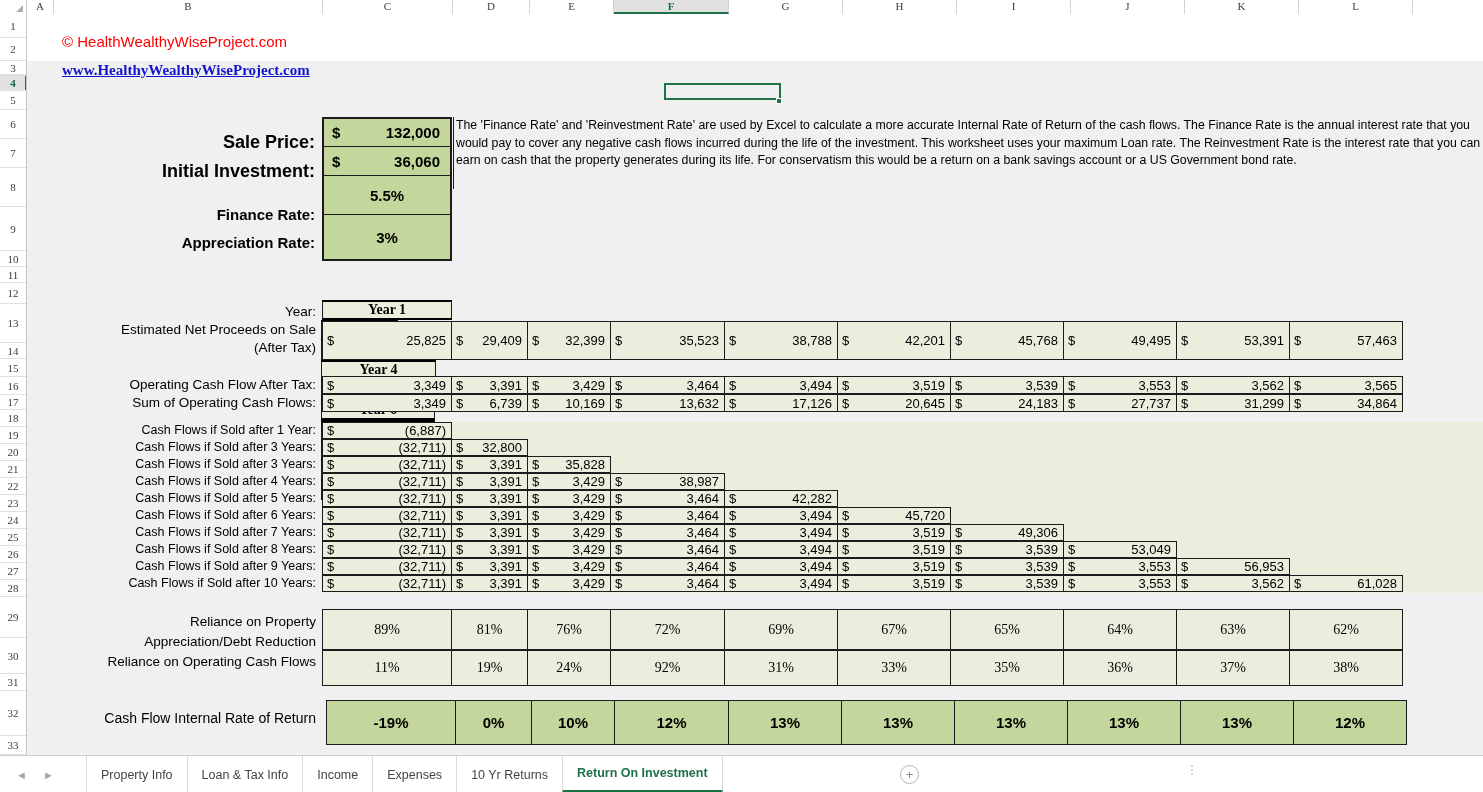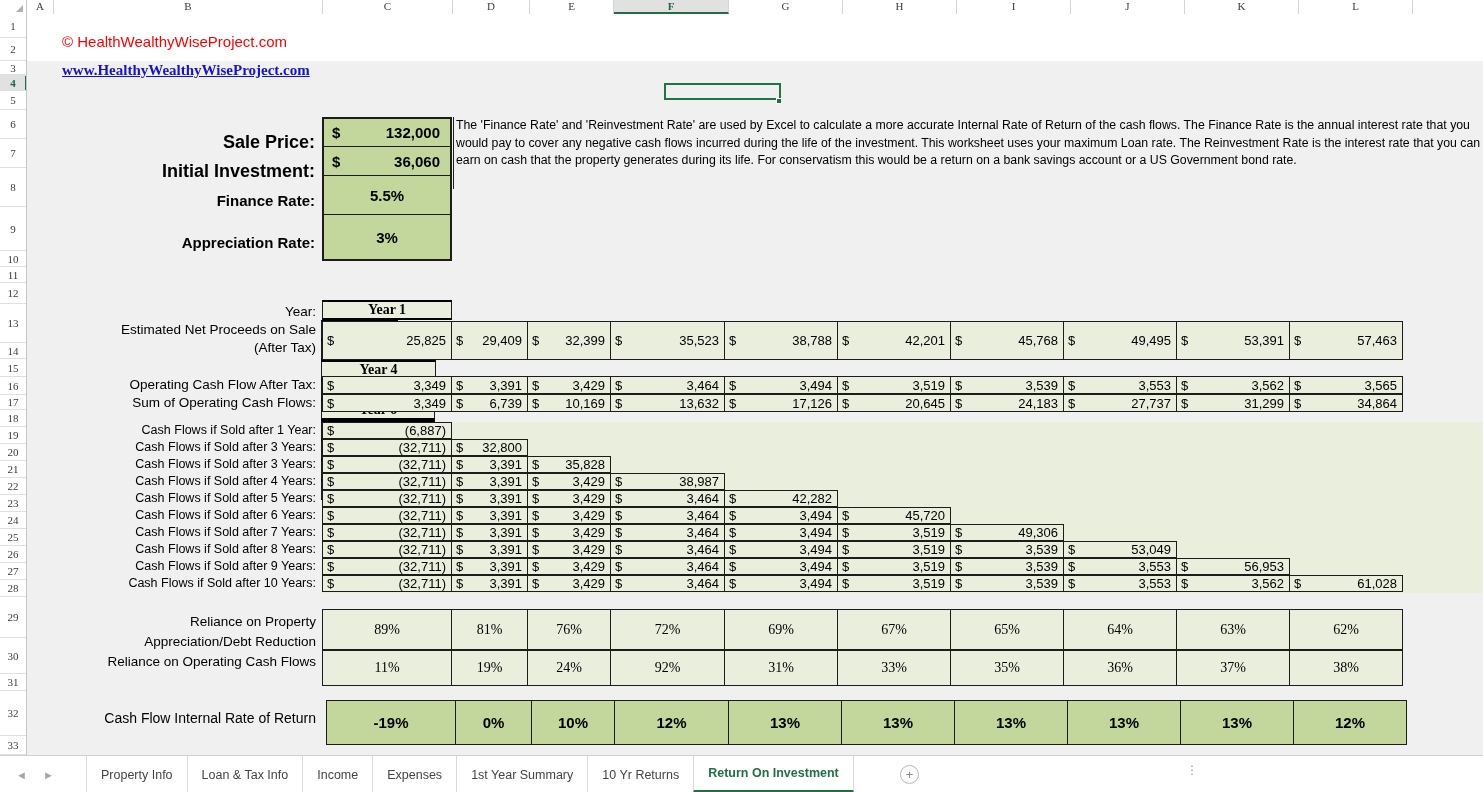--- a/index.html
+++ b/index.html
@@ -245,21 +245,21 @@
     <div id="whiteband"></div>
 
     <div class="abs" id="copyright">© HealthWealthyWiseProject.com</div>
     <div class="abs" id="weblink">www.HealthyWealthyWiseProject.com</div>
 
     <div class="abs" id="sel-cell"></div>
     <div class="abs" id="sel-handle"></div>
 
     <div class="abs inp-label" style="left:60px; top:118px; width:228px; font-size:18px;">Sale Price:</div>
     <div class="abs inp-label" style="left:40px; top:147px; width:248px; font-size:18px;">Initial Investment:</div>
-    <div class="abs inp-label" style="left:60px; top:178px; width:228px; font-size:15px;">Finance Rate:</div>
+    <div class="abs inp-label" style="left:60px; top:192px; width:228px; font-size:15px;">Finance Rate:</div>
     <div class="abs inp-label" style="left:40px; top:220px; width:248px; font-size:15px;">Appreciation Rate:</div>
 
     <div class="abs" id="input-block">
       <div class="inp-row" style="height:28px;">
         <span class="inp-dollar">$</span>
         <span class="inp-val">132,000</span>
       </div>
       <div class="inp-row" style="height:29px;">
         <span class="inp-dollar">$</span>
         <span class="inp-val">36,060</span>
@@ -725,21 +725,20 @@
   <div id="bottom-bar">
     <div id="tab-nav">
       <span class="navarrow">◄</span>
       <span class="navarrow">►</span>
     </div>
     <div id="tabs">
         <div class="tab">Property Info</div>
         <div class="tab">Loan &amp; Tax Info</div>
         <div class="tab">Income</div>
         <div class="tab">Expenses</div>
-        <div class="tab">1st Year Summary</div>
         <div class="tab">10 Yr Returns</div>
         <div class="tab active">Return On Investment</div>
       </div>
     <div id="addsheet">+</div>
     <div id="hdots">⋮</div>
 
   </div>
 
 </div>
 

